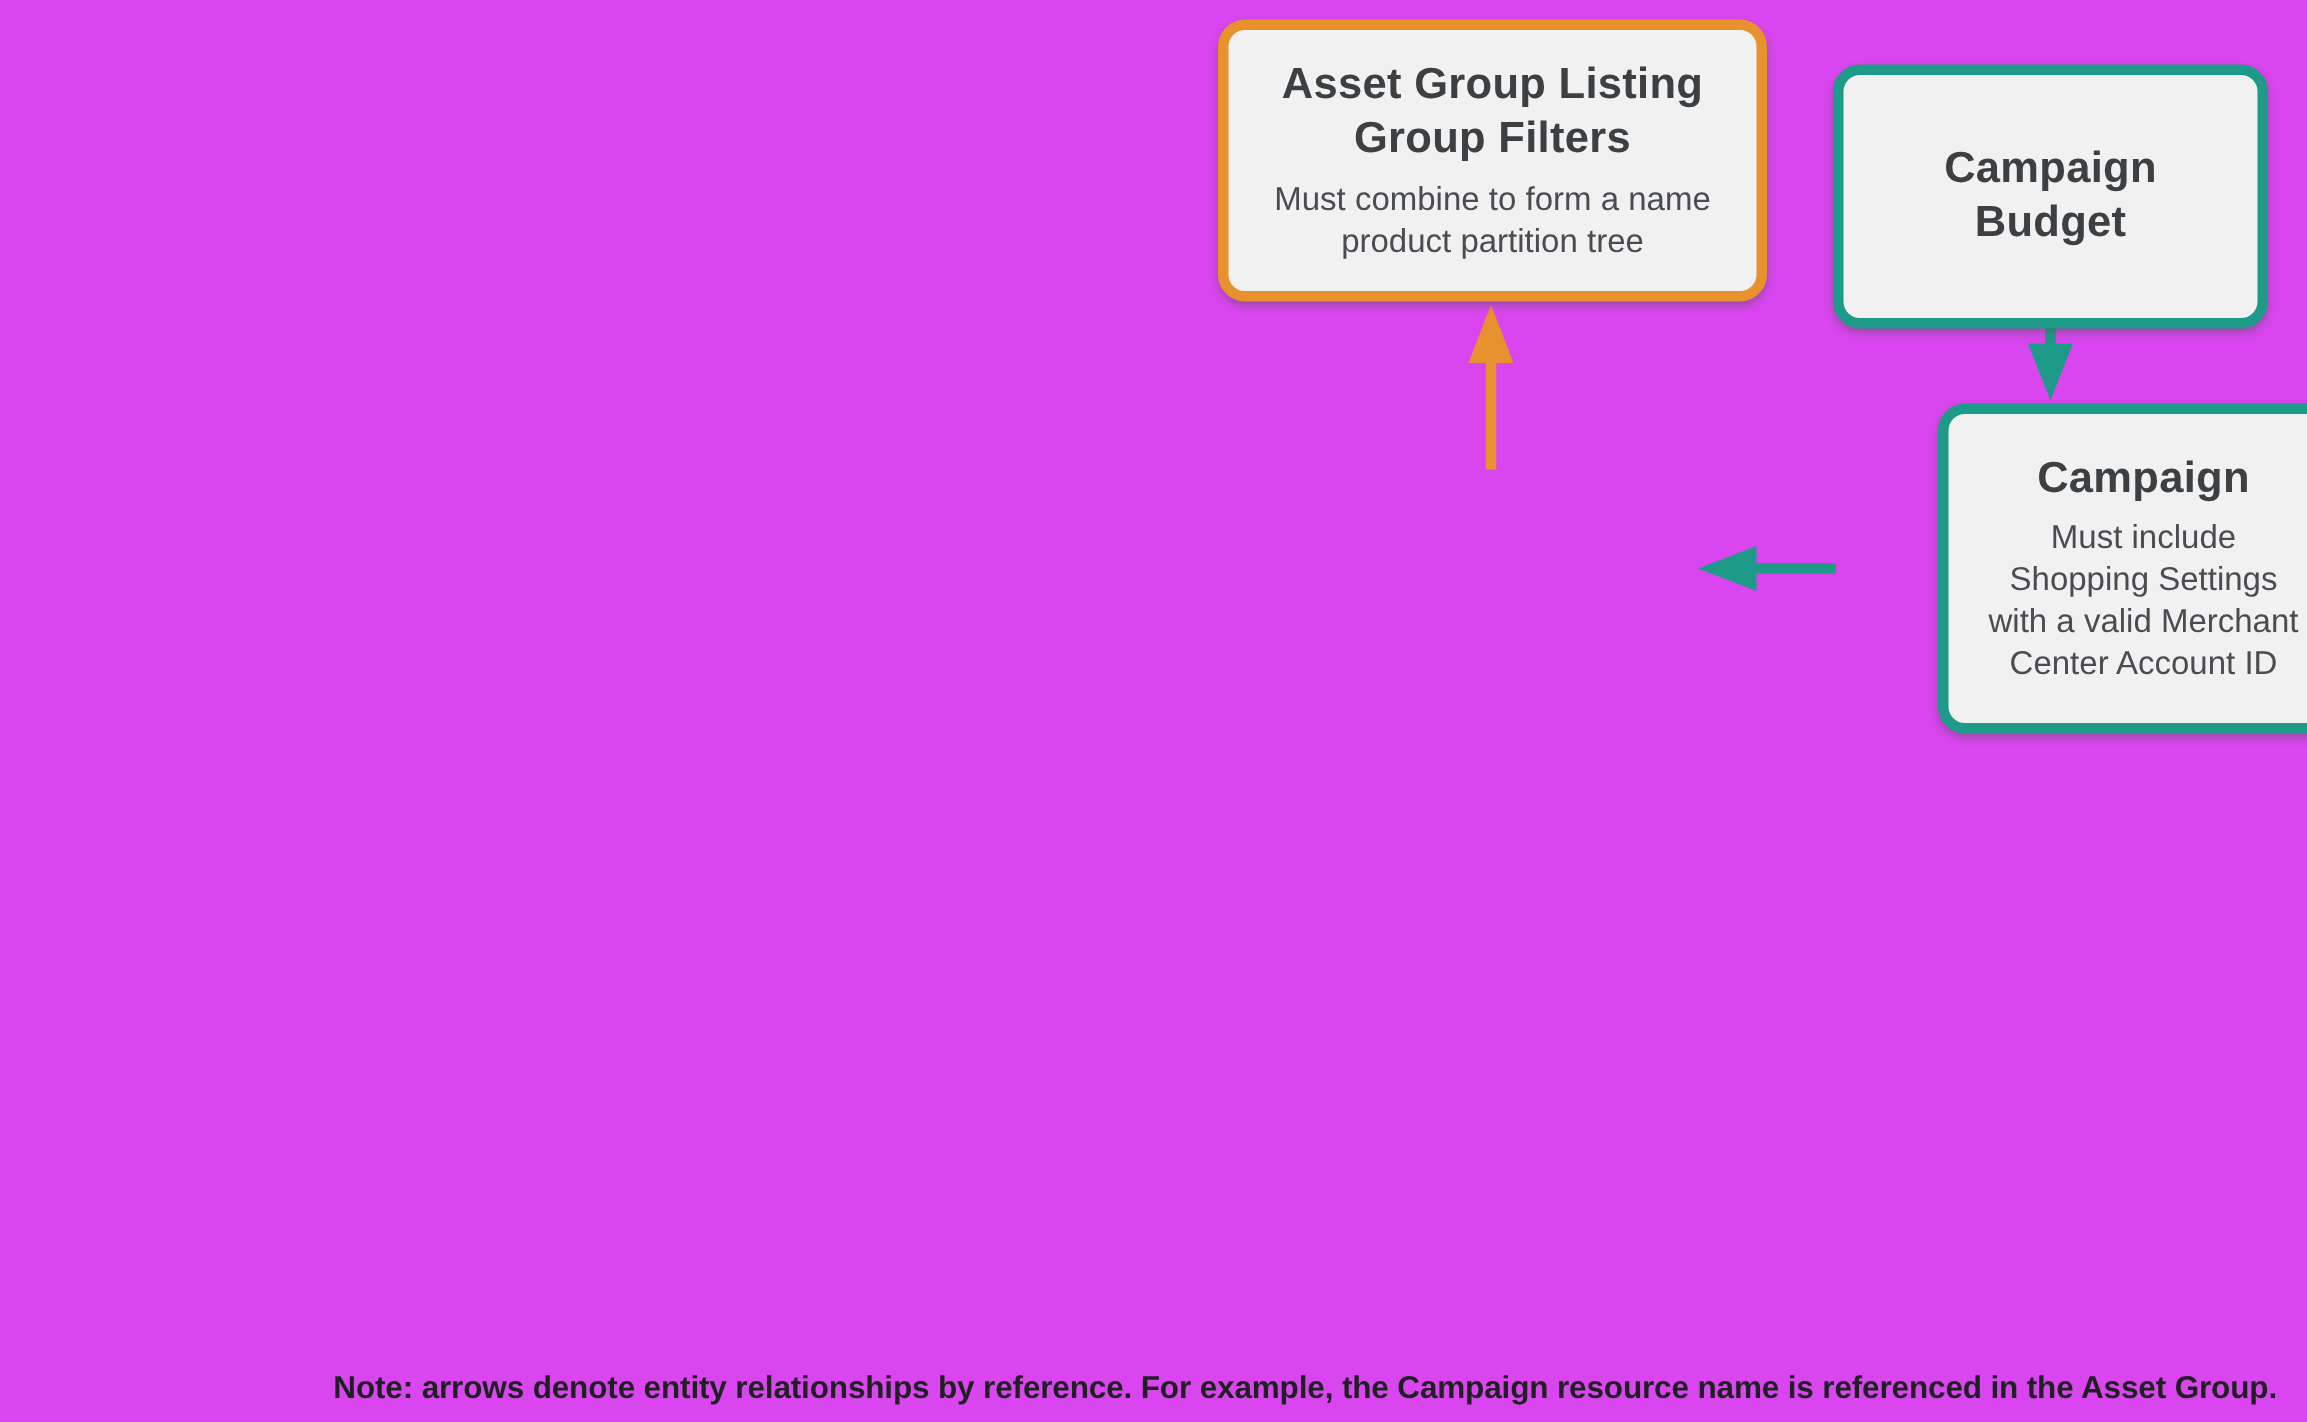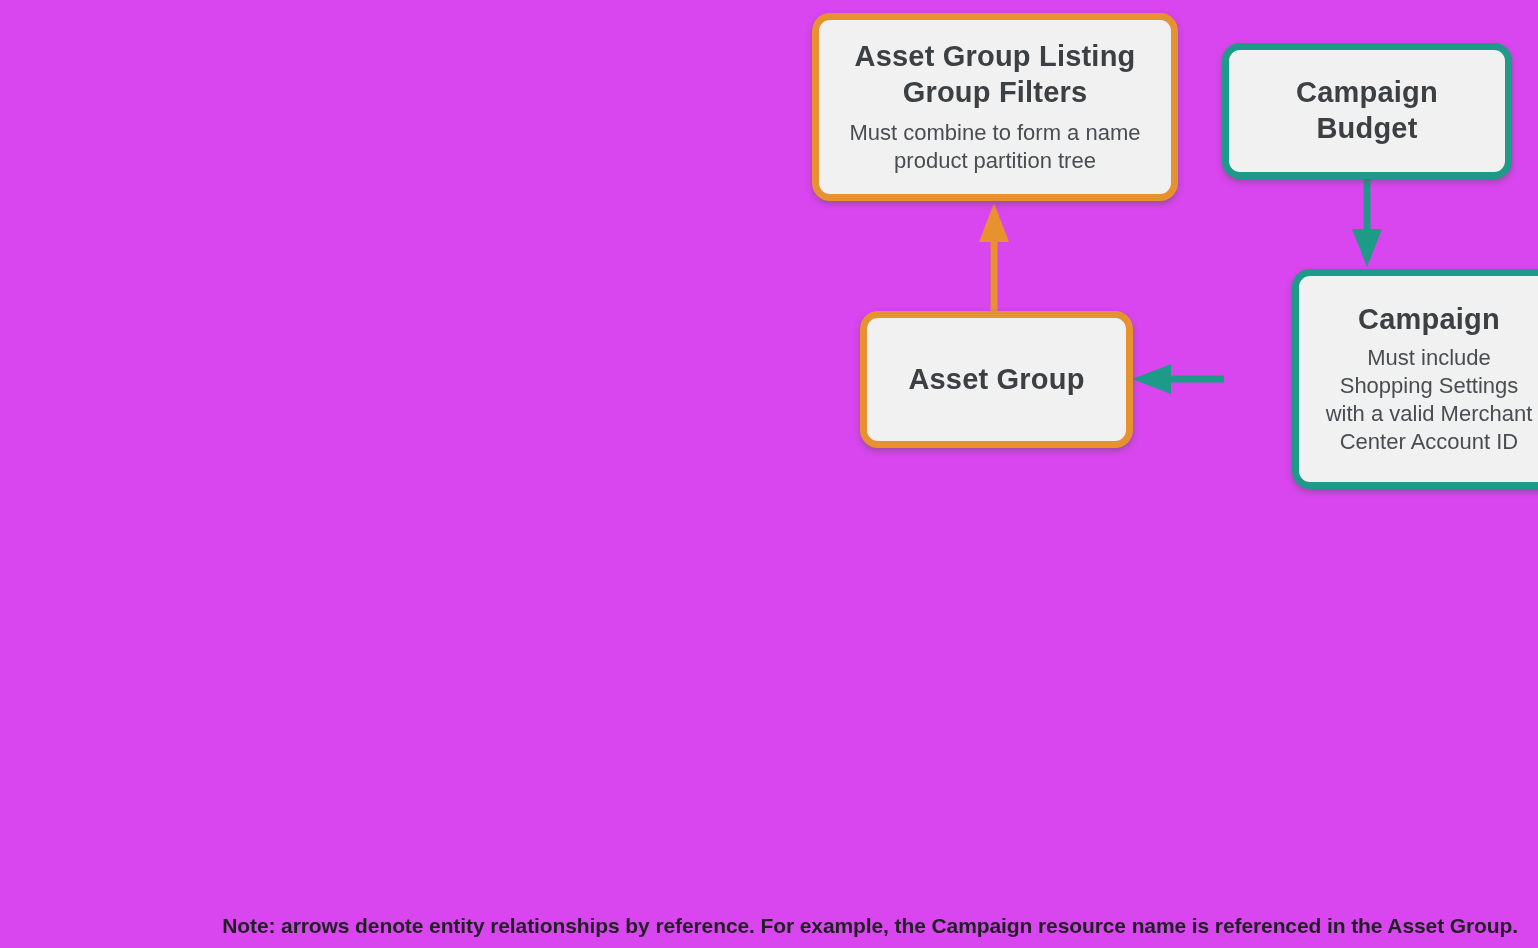--- a/index.html
+++ b/index.html
@@ -54,21 +54,21 @@
   }
   .node-subtitle {
     font-size: 22px;
     font-weight: 400;
     line-height: 1.27;
     color: #494c50;
     margin-top: 8px;
   }
 
   .node-listing-filters  { left: 812px; top: 13px;  width: 366px; height: 188px; }
-  .node-campaign-budget  { left: 1222px; top: 43px; width: 290px; height: 136px; }
+  .node-campaign-budget  { left: 1222px; top: 43px; width: 290px; height: 176px; }
   .node-asset-group      { left: 860px; top: 311px; width: 273px; height: 137px; }
   .node-campaign         { left: 1292px; top: 269px; width: 274px; height: 220px; }
 
   .node-listing-filters .node-title    { max-width: 324px; }
   .node-listing-filters .node-subtitle { max-width: 322px; }
   .node-campaign-budget .node-title    { max-width: 175px; }
   .node-campaign .node-subtitle        { max-width: 212px; margin-top: 6px; }
 
   .footer-note {
     position: absolute;
@@ -108,23 +108,20 @@
 
   <div class="node orange node-listing-filters">
     <div class="node-title">Asset Group Listing Group Filters</div>
     <div class="node-subtitle">Must combine to form a name product partition tree</div>
   </div>
 
   <div class="node teal node-campaign-budget">
     <div class="node-title">Campaign Budget</div>
   </div>
 
-  <div class="node orange node-asset-group">
-    <div class="node-title">Asset Group</div>
-  </div>
 
   <div class="node teal node-campaign">
     <div class="node-title">Campaign</div>
     <div class="node-subtitle">Must include Shopping Settings with a valid Merchant Center Account ID</div>
   </div>
 
   <div class="footer-note">Note: arrows denote entity relationships by reference. For example, the Campaign resource name is referenced in the Asset Group.</div>
 
 </div>
 

